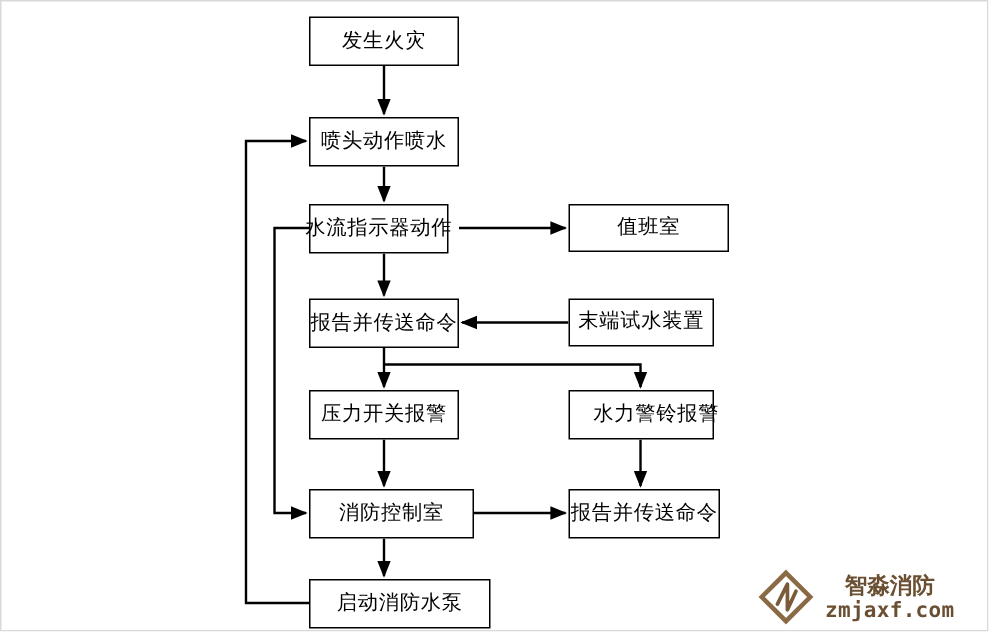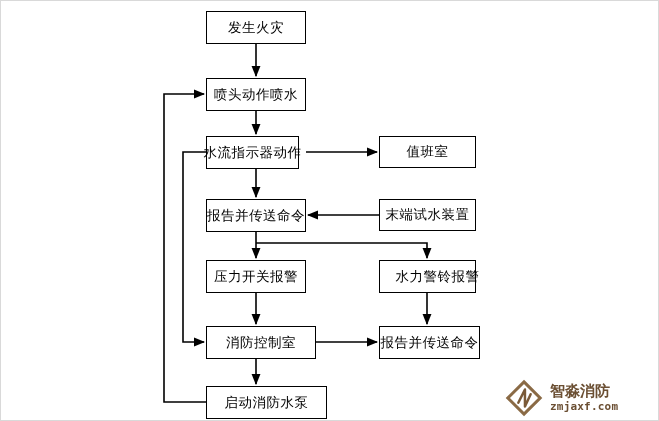--- a/index.html
+++ b/index.html
@@ -9,20 +9,21 @@
   }
   #page {
     position: relative;
     width: 659px;
     height: 421px;
     background: #ffffff;
     border: 1px solid #d9d9d9;
     box-sizing: border-box;
     overflow: hidden;
     font-family: "DejaVu Sans", "Liberation Sans", sans-serif;
+    text-align: center;
   }
   #flow-svg {
     position: absolute;
     left: 0;
     top: 0;
     width: 659px;
     height: 421px;
   }
   .node-box {
     position: absolute;
@@ -64,21 +65,21 @@
     line-height: 1;
   }
   #wm-title {
     font-size: 15px;
     font-weight: bold;
     color: #6b4f33;
     letter-spacing: 0px;
     white-space: nowrap;
   }
   #wm-url {
-    font-size: 11px;
+    font-size: 14px;
     font-weight: bold;
     color: #6b4f33;
     font-family: "DejaVu Sans Mono", "Liberation Mono", monospace;
     letter-spacing: 0.2px;
     margin-top: 2px;
     white-space: nowrap;
   }
 </style>
 </head>
 <body>
@@ -127,21 +128,21 @@
   </div>
 
   <div class="node-box" style="left:205px; top:77px; width:100px; height:33px;">
     <span class="node-label">喷头动作喷水</span>
   </div>
 
   <div class="node-box" style="left:205px; top:135px; width:93px; height:33px;">
     <span class="node-label">水流指示器动作</span>
   </div>
 
-  <div class="node-box" style="left:378px; top:135px; width:97px; height:32px;">
+  <div class="node-box" style="left:378px; top:135px; width:107px; height:32px;">
     <span class="node-label">值班室</span>
   </div>
 
   <div class="node-box" style="left:205px; top:198px; width:100px; height:33px;">
     <span class="node-label">报告并传送命令</span>
   </div>
 
   <div class="node-box" style="left:378px; top:198px; width:97px; height:32px;">
     <span class="node-label">末端试水装置</span>
   </div>

